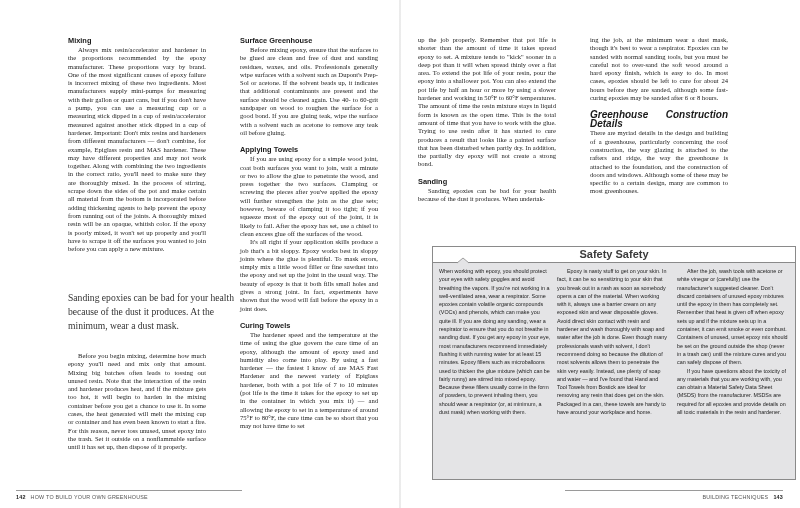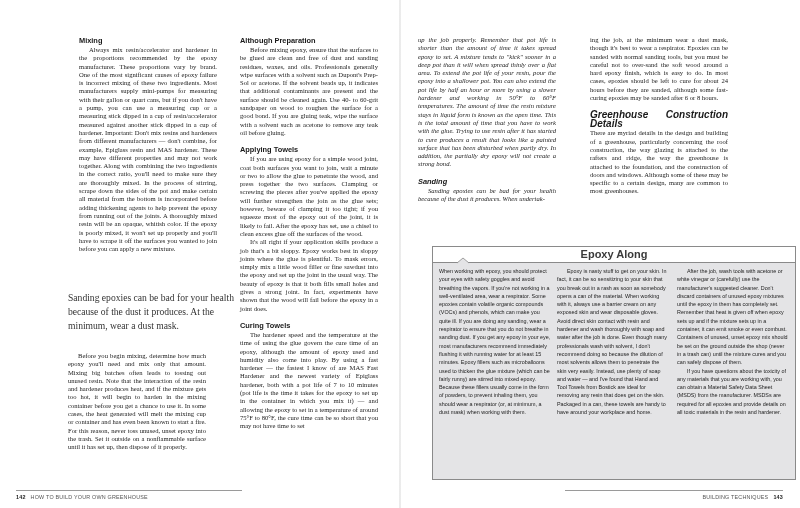--- a/index.html
+++ b/index.html
@@ -27,24 +27,24 @@
   .col h3 {
     font-family: "Liberation Sans", "DejaVu Sans", sans-serif;
     font-weight: bold;
     font-size: 7.4px;
     line-height: 9px;
     margin: 0 0 1px 0;
     color: #1a1a1a;
   }
   .col h3.italic { font-style: italic; font-size: 10px; }
   .col .gap { height: 8px; }
-  .col1 { left: 68px; top: 36px; width: 138px; margin-left: 11px; }
+  .col1 { left: 68px; top: 36px; width: 138px; }
   .col1b { left: 68px; top: 352px; width: 138px; }
   .col2 { left: 240px; top: 36px; width: 138px; }
-  .col3 { left: 418px; top: 36px; width: 138px; font-style: italic; }
+  .col3 { left: 418px; top: 36px; width: 138px; }
   .col4 { left: 590px; top: 36px; width: 138px; }
 
   .pullquote {
     position: absolute; left: 68px; top: 291px; width: 170px;
     font-family: "Liberation Serif", "DejaVu Serif", serif;
     font-size: 9.6px;
     line-height: 14px;
     color: #333;
   }
 
@@ -107,21 +107,21 @@
     <p>Always mix resin/accelerator and hardener in the proportions recommended by the epoxy manufacturer. These proportions vary by brand. One of the most significant causes of epoxy failure is incorrect mixing of these two ingredients. Most manufacturers supply mini-pumps for measuring with their gallon or quart cans, but if you don't have a pump, you can use a measuring cup or a measuring stick dipped in a cup of resin/accelerator measured against another stick dipped in a cup of hardener. Important: Don't mix resins and hardeners from different manufacturers — don't combine, for example, Epiglass resin and MAS hardener. These may have different properties and may not work together. Along with combining the two ingredients in the correct ratio, you'll need to make sure they are thoroughly mixed. In the process of stirring, scrape down the sides of the pot and make certain all material from the bottom is incorporated before adding thickening agents to help prevent the epoxy from running out of the joints. A thoroughly mixed resin will be an opaque, whitish color. If the epoxy is poorly mixed, it won't set up properly and you'll have to scrape it off the surfaces you wanted to join before you can apply a new mixture.</p>
   </div>
 
   <div class="pullquote">Sanding epoxies can be bad for your health because of the dust it produces. At the minimum, wear a dust mask.</div>
 
   <div class="col col1b">
     <p>Before you begin mixing, determine how much epoxy you'll need and mix only that amount. Mixing big batches often leads to tossing out unused resin. Note that the interaction of the resin and hardener produces heat, and if the mixture gets too hot, it will begin to harden in the mixing container before you get a chance to use it. In some cases, the heat generated will melt the mixing cup or container and has even been known to start a fire. For this reason, never toss unused, unset epoxy into the trash. Set it outside on a nonflammable surface until it has set up, then dispose of it properly.</p>
   </div>
 
   <div class="col col2">
-    <h3>Although Preparation</h3>
+    <h3>Surface Greenhouse</h3>
     <p>Before mixing epoxy, ensure that the surfaces to be glued are clean and free of dust and sanding residues, waxes, and oils. Professionals generally wipe surfaces with a solvent such as Dupont's Prep-Sol or acetone. If the solvent beads up, it indicates that additional contaminants are present and the surface should be cleaned again. Use 40- to 60-grit sandpaper on wood to roughen the surface for a good bond. If you are gluing teak, wipe the surface with a solvent such as acetone to remove any teak oil before gluing.</p>
     <div class="gap"></div>
     <h3>Applying Towels</h3>
     <p>If you are using epoxy for a simple wood joint, coat both surfaces you want to join, wait a minute or two to allow the glue to penetrate the wood, and press together the two surfaces. Clamping or screwing the pieces after you've applied the epoxy will further strengthen the join as the glue sets; however, beware of clamping it too tight; if you squeeze most of the epoxy out of the joint, it is likely to fail. After the epoxy has set, use a chisel to clean excess glue off the surfaces of the wood.</p>
     <p>It's all right if your application skills produce a job that's a bit sloppy. Epoxy works best in sloppy joints where the glue is plentiful. To mask errors, simply mix a little wood filler or fine sawdust into the epoxy and set up the joint in the usual way. The beauty of epoxy is that it both fills small holes and gives a strong joint. In fact, experiments have shown that the wood will fail before the epoxy in a joint does.</p>
     <div class="gap"></div>
     <h3>Curing Towels</h3>
     <p>The hardener speed and the temperature at the time of using the glue govern the cure time of an epoxy, although the amount of epoxy used and humidity also come into play. By using a fast hardener — the fastest I know of are MAS Fast Hardener and the newest variety of Epiglass hardener, both with a pot life of 7 to 10 minutes (pot life is the time it takes for the epoxy to set up in the container in which you mix it) — and allowing the epoxy to set in a temperature of around 75°F to 80°F, the cure time can be so short that you may not have time to set</p>
   </div>
 
@@ -139,21 +139,21 @@
 
   <div class="col col4">
     <p class="noindent">ing the job, at the minimum wear a dust mask, though it's best to wear a respirator. Epoxies can be sanded with normal sanding tools, but you must be careful not to over-sand the soft wood around a hard epoxy finish, which is easy to do. In most cases, epoxies should be left to cure for about 24 hours before they are sanded, although some fast-curing epoxies may be sanded after 6 or 8 hours.</p>
     <div class="gap"></div>
     <h3 class="italic">Greenhouse Construction Details</h3>
     <p class="noindent">There are myriad details in the design and building of a greenhouse, particularly concerning the roof construction, the way glazing is attached to the rafters and ridge, the way the greenhouse is attached to the foundation, and the construction of doors and windows. Although some of these may be specific to a certain design, many are common to most greenhouses.</p>
   </div>
 
   <div class="sidebar">
     <div class="sidebar-head">
-      <div class="sidebar-title">Epoxy Along</div>
+      <div class="sidebar-title">Safety Safety</div>
     </div>
     <svg class="notch" viewBox="0 0 12 8">
       <polyline points="0,6 6,1 12,6" fill="#e4e4e6" stroke="#8a8a8a" stroke-width="0.8"></polyline>
     </svg>
     <div class="sb-col sb-c1">
       <p>When working with epoxy, you should protect your eyes with safety goggles and avoid breathing the vapors. If you're not working in a well-ventilated area, wear a respirator. Some epoxies contain volatile organic compounds (VOCs) and phenols, which can make you quite ill. If you are doing any sanding, wear a respirator to ensure that you do not breathe in sanding dust. If you get any epoxy in your eye, most manufacturers recommend immediately flushing it with running water for at least 15 minutes. Epoxy fillers such as microballoons used to thicken the glue mixture (which can be fairly runny) are stirred into mixed epoxy. Because these fillers usually come in the form of powders, to prevent inhaling them, you should wear a respirator (or, at minimum, a dust mask) when working with them.</p>
     </div>
     <div class="sb-col sb-c2">
       <p class="ind">Epoxy is nasty stuff to get on your skin. In fact, it can be so sensitizing to your skin that you break out in a rash as soon as somebody opens a can of the material. When working with it, always use a barrier cream on any exposed skin and wear disposable gloves. Avoid direct skin contact with resin and hardener and wash thoroughly with soap and water after the job is done. Even though many professionals wash with solvent, I don't recommend doing so because the dilution of most solvents allows them to penetrate the skin very easily. Instead, use plenty of soap and water — and I've found that Hand and Tool Towels from Bostick are ideal for removing any resin that does get on the skin. Packaged in a can, these towels are handy to have around your workplace and home.</p>
     </div>

